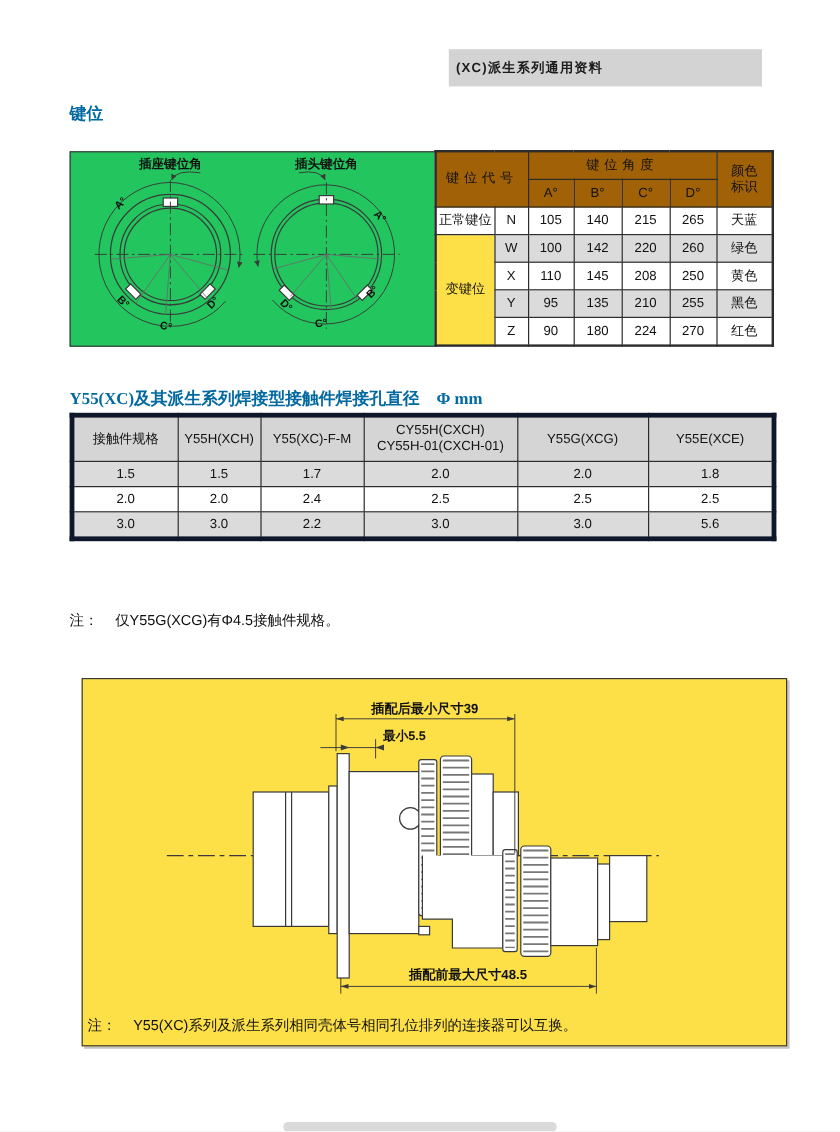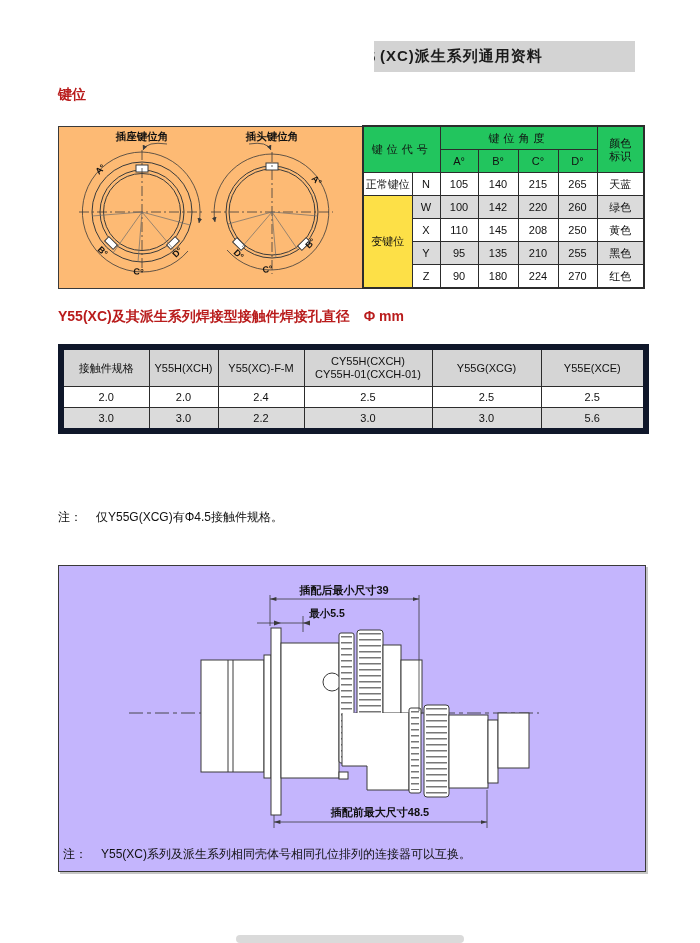--- a/index.html
+++ b/index.html
@@ -1,39 +1,39 @@
 <!DOCTYPE html>
 <html><head>
 <meta charset="utf-8">
 <style>
   html,body{margin:0;padding:0;background:#f2f2f2;}
   .page{position:relative;width:700px;height:943px;background:#ffffff;overflow:hidden;
         font-family:"Liberation Sans","DejaVu Sans",sans-serif;color:#1b1b1b;}
   
   .banner{position:absolute;left:374px;top:41px;width:261px;height:31px;background:#d3d3d3;
-          display:flex;align-items:center;font-size:15px;font-weight:bold;letter-spacing:1px;color:#1b1b1b;}
+          display:flex;align-items:center;font-size:11px;font-weight:bold;letter-spacing:1px;color:#1b1b1b;}
   .clip5{display:inline-block;width:6px;overflow:hidden;white-space:nowrap;}
   .clip5>span{display:inline-block;margin-left:-7px;}
   
-  .sec-title{position:absolute;left:58px;font-size:14px;font-weight:bold;color:#b91c1c;}
+  .sec-title{position:absolute;left:58px;font-size:14px;font-weight:bold;color:#0369a1;}
   .unit{font-weight:bold;margin-left:14px;}
   
-  .fig-box{position:absolute;left:58px;top:126px;width:303px;height:161px;border:1px solid #3a3a3a;background:#fdba74;}
-  .draw-box{position:absolute;left:58px;top:565px;width:586px;height:305px;border:1px solid #3a3a3a;
-            box-shadow:2px 2px 0 #c6c6c6;background:#c4b5fd;}
+  .fig-box{position:absolute;left:58px;top:126px;width:303px;height:161px;border:1px solid #3a3a3a;background:#22c55e;}
+  .draw-box{position:absolute;left:68px;top:565px;width:586px;height:305px;border:1px solid #3a3a3a;
+            box-shadow:2px 2px 0 #c6c6c6;background:#fde047;}
   
   table{border-collapse:collapse;table-layout:fixed;background:#fff;}
   td,th{border:1px solid #2c2c2c;text-align:center;vertical-align:middle;
         font-size:11px;font-weight:normal;padding:0;line-height:1.15;color:#111;}
   .key-table{position:absolute;left:362px;top:125px;width:281px;border:2px solid #2c2c2c;}
   .key-table td{height:22px;}
-  .key-table .hd{background:#22c55e;margin-left:44px;}
+  .key-table .hd{background:#a16207;margin-left:44px;}
   .key-table .sp{letter-spacing:4px;}
   .shade td{background:#dbdbdb;}
-  .solder-table{position:absolute;left:58px;top:344px;width:585px;border:6px solid #0f172a;}
+  .solder-table{position:absolute;left:58px;top:344px;width:585px;border:4px solid #0f172a;}
   .solder-table th{height:36px;background:#d5d5d5;font-size:11px;}
   .solder-table td{height:20px;}
   .note{position:absolute;font-size:12px;color:#111;margin-top:26px;}
   .note .lbl{margin-right:14px;}
   
   .draw-note{position:absolute;left:4px;top:280px;font-size:12px;color:#111;white-space:nowrap;}
   .draw-note .lbl{margin-right:14px;}
   
   .bottom-bar{position:absolute;left:236px;top:935px;width:228px;height:8px;background:#dadada;border-radius:4px;}
   svg{display:block;}
@@ -185,21 +185,21 @@
       <td>Z</td>
       <td>90</td>
       <td>180</td>
       <td>224</td>
       <td>270</td>
       <td>红色</td>
     </tr>
   </tbody>
     </table>
 
-  <div class="sec-title" style="top:308px;">
+  <div class="sec-title" style="top:324px;font-family:Liberation Serif, serif;">
     <span>Y55(XC)及其派生系列焊接型接触件焊接孔直径</span><span class="unit">Φ mm</span>
   </div>
 
   <table class="solder-table">
     <colgroup>
         <col style="width:88px">
         <col style="width:69px">
         <col style="width:86px">
         <col style="width:128px">
         <col style="width:109px">
@@ -207,20 +207,28 @@
       </colgroup>
     <tbody>
         <tr>
       <th><span>接触件规格</span></th>
       <th><span>Y55H(XCH)</span></th>
       <th><span>Y55(XC)-F-M</span></th>
       <th><span>CY55H(CXCH)</span><br><span>CY55H-01(CXCH-01)</span></th>
       <th><span>Y55G(XCG)</span></th>
       <th><span>Y55E(XCE)</span></th>
     </tr>
+    <tr class="shade">
+      <td>1.5</td>
+          <td>1.5</td>
+          <td>1.7</td>
+          <td>2.0</td>
+          <td>2.0</td>
+          <td>1.8</td>
+    </tr>
     <tr>
       <td>2.0</td>
           <td>2.0</td>
           <td>2.4</td>
           <td>2.5</td>
           <td>2.5</td>
           <td>2.5</td>
     </tr>
     <tr class="shade">
       <td>3.0</td>

